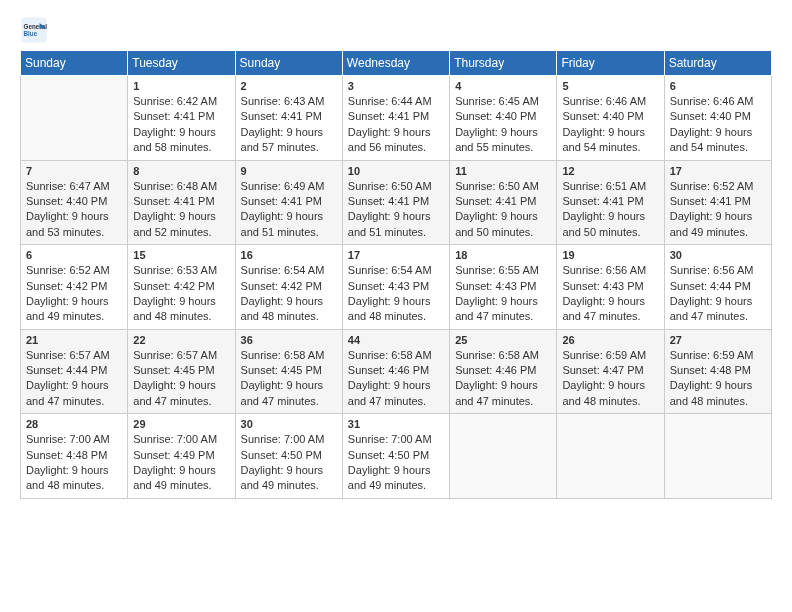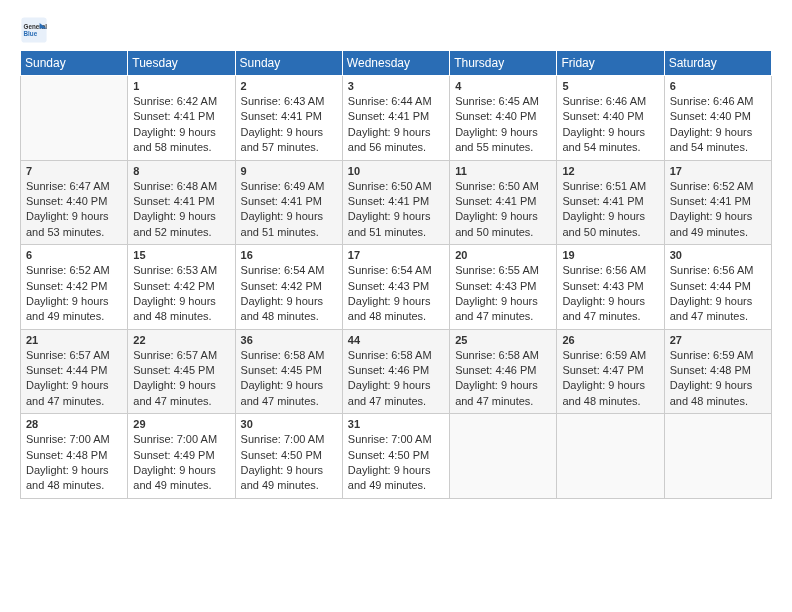--- a/index.html
+++ b/index.html
@@ -204,21 +204,21 @@
           </td>
           <td>
             <span class="day-num">16</span>
             <div class="day-info">Sunrise: 6:54 AM<br>Sunset: 4:42 PM<br>Daylight: 9 hours<br>and 48 minutes.</div>
           </td>
           <td>
             <span class="day-num">17</span>
             <div class="day-info">Sunrise: 6:54 AM<br>Sunset: 4:43 PM<br>Daylight: 9 hours<br>and 48 minutes.</div>
           </td>
           <td>
-            <span class="day-num">20</span>
+            <span class="day-num">18</span>
             <div class="day-info">Sunrise: 6:55 AM<br>Sunset: 4:43 PM<br>Daylight: 9 hours<br>and 47 minutes.</div>
           </td>
           <td>
             <span class="day-num">19</span>
             <div class="day-info">Sunrise: 6:56 AM<br>Sunset: 4:43 PM<br>Daylight: 9 hours<br>and 47 minutes.</div>
           </td>
           <td>
             <span class="day-num">30</span>
             <div class="day-info">Sunrise: 6:56 AM<br>Sunset: 4:44 PM<br>Daylight: 9 hours<br>and 47 minutes.</div>
           </td>

